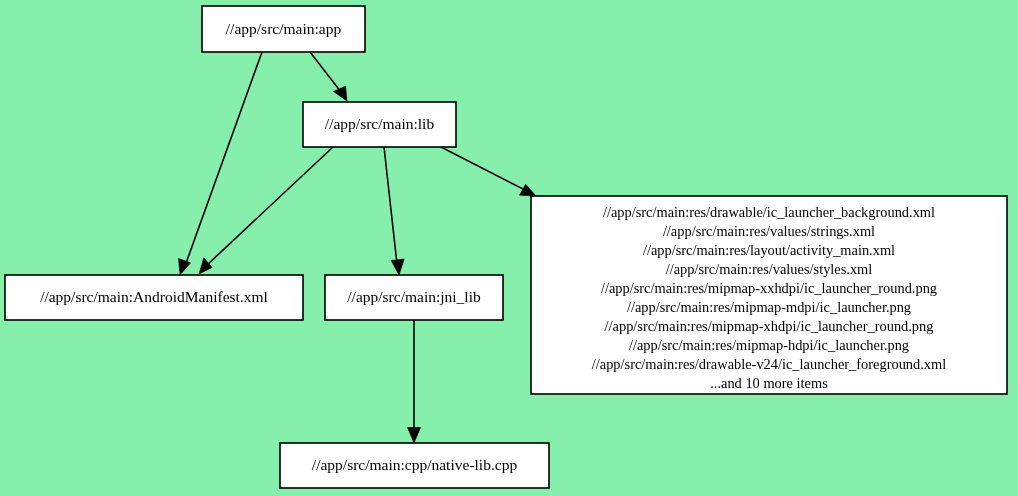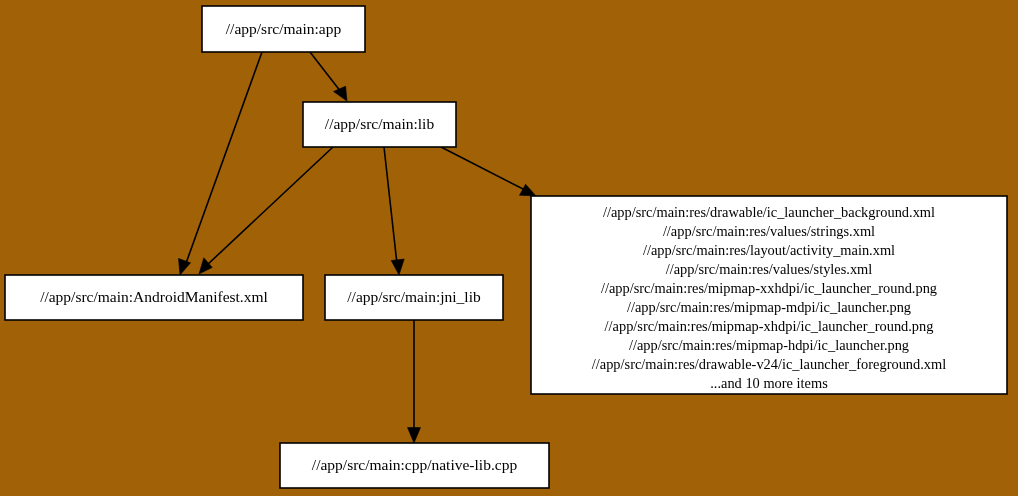--- a/index.html
+++ b/index.html
@@ -10,21 +10,21 @@
   body {
     width: 1018px;
     height: 496px;
     overflow: hidden;
     font-family: "Liberation Serif", "DejaVu Serif", serif;
   }
   #graph-root {
     position: relative;
     width: 1018px;
     height: 496px;
-    background: #a16207;
+    background: #86efac;
   }
   svg#graph-canvas {
     display: block;
     width: 1018px;
     height: 496px;
   }
   .node-box {
     fill: #ffffff;
     stroke: #000000;
     stroke-width: 1.6;

